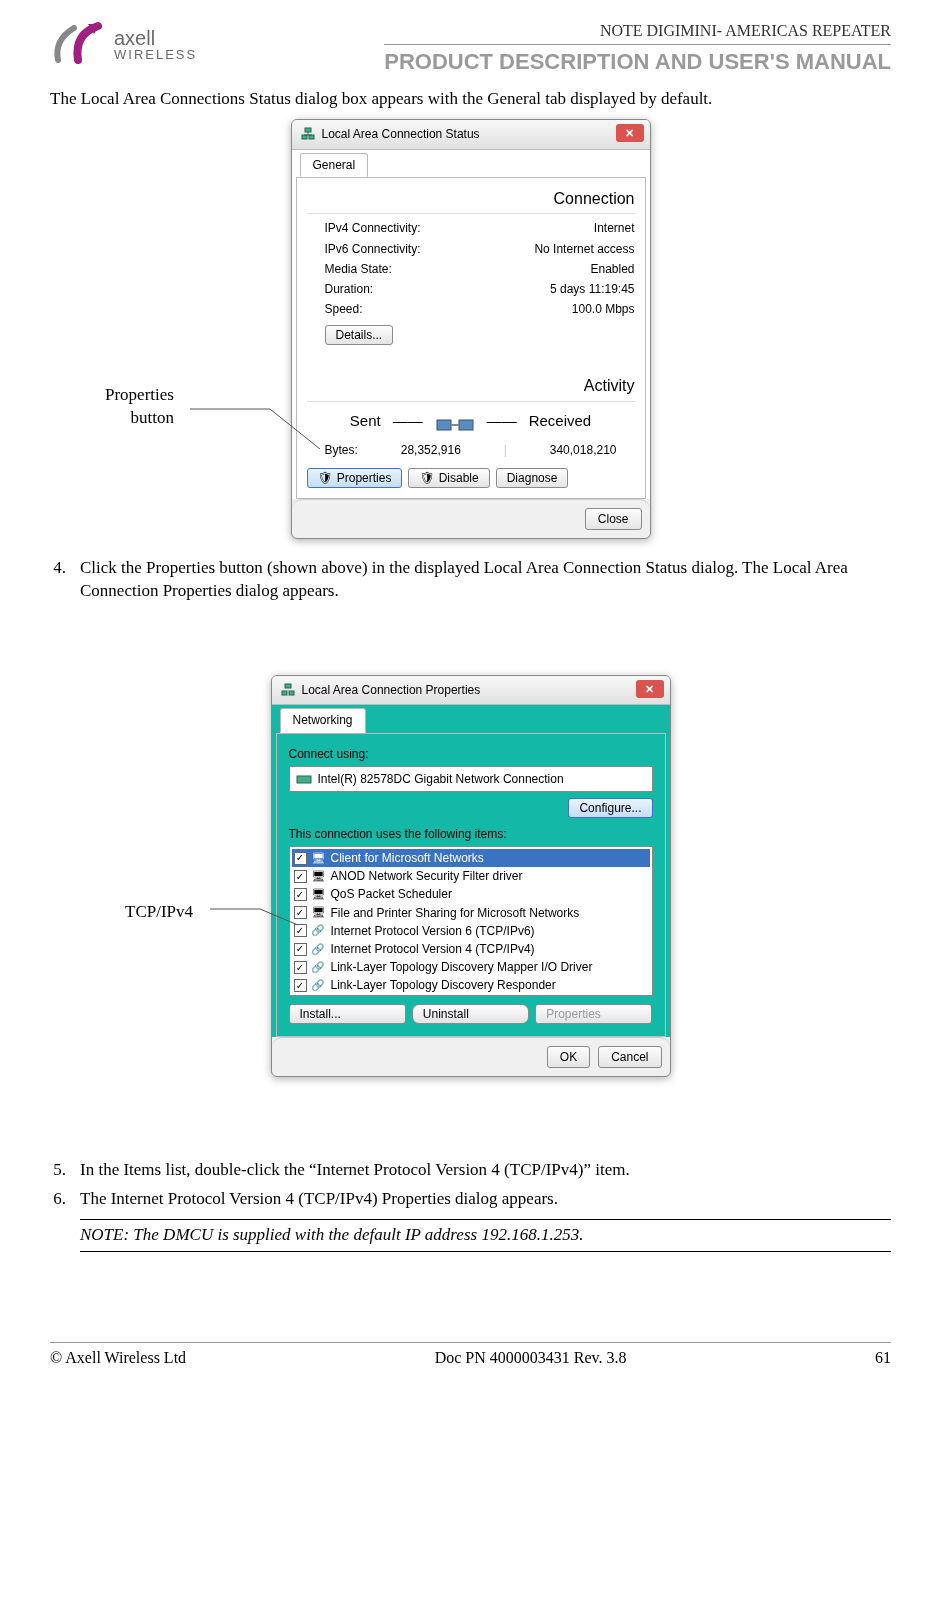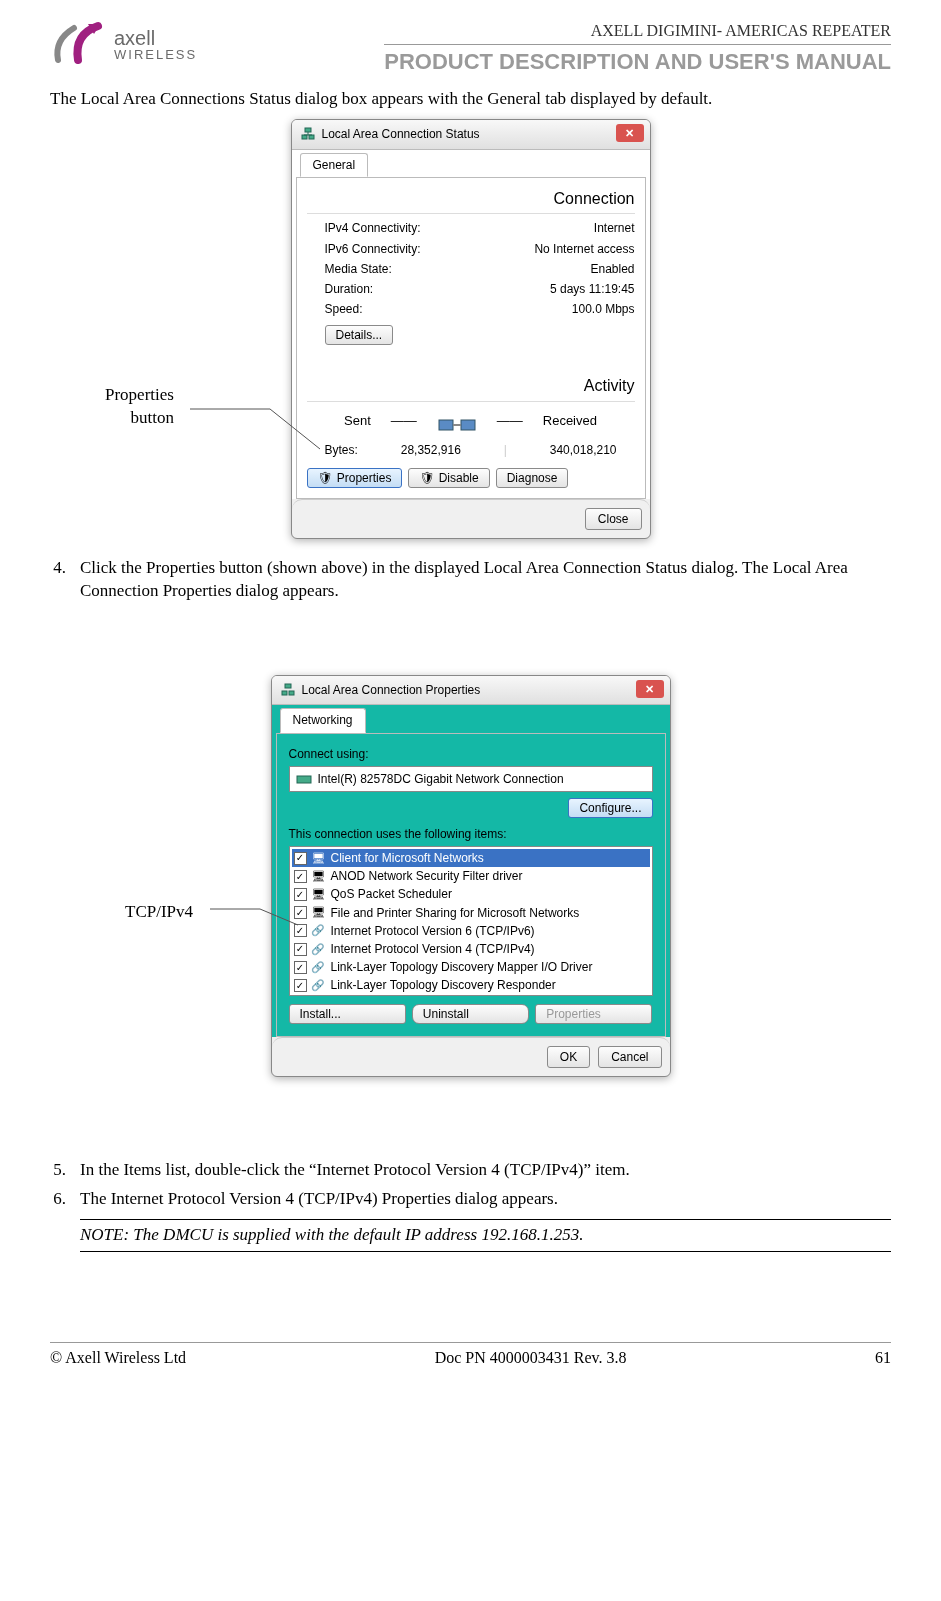--- a/index.html
+++ b/index.html
@@ -33,21 +33,21 @@
   .dlg-title .ico { width: 16px; height: 16px; display: inline-flex; align-items: center; justify-content: center; font-size: 12px; }
   .dlg-title .close { position: absolute; right: 6px; top: 4px; width: 28px; height: 18px; background: #d9534f; border-radius: 3px; color: #fff; font-size: 11px; display: flex; align-items: center; justify-content: center; font-weight: bold; }
   .tab { display: inline-block; background: #fff; border: 1px solid #bbb; border-bottom: 1px solid #fff; padding: 3px 12px; font-size: 12px; position: relative; top: -1px; left: 4px; border-radius: 3px 3px 0 0; }
   .grp { margin-bottom: 10px; }
   .grp-title { font-size: 16px; color: #000; margin-bottom: 4px; text-align: right; }
   .grp-box { border-top: 1px solid #ddd; padding-top: 4px; }
   .row { display: flex; justify-content: space-between; font-size: 12px; padding: 2px 0 2px 18px; }
   .btn { font-family: "Segoe UI", Tahoma, sans-serif; font-size: 12px; background: linear-gradient(#fdfdfd,#e4e4e4); border: 1px solid #8a8a8a; border-radius: 3px; padding: 3px 12px; display: inline-flex; align-items: center; gap: 4px; }
   .btn.small { padding: 2px 10px; }
   .btn-row { display: flex; gap: 6px; margin-top: 8px; }
-  .activity { display: flex; align-items: center; justify-content: center; gap: 20px; font-size: 13px; }
+  .activity { display: flex; align-items: center; justify-content: center; gap: 12px; font-size: 15px; }
   .activity-icon { width: 40px; height: 30px; display:flex; align-items:center; justify-content:center; }
   .bytes-row { display:flex; justify-content:space-between; font-size:12px; padding: 6px 18px 0 18px; }
   .dlg-footer { background: #f0f0f0; border-top: 1px solid #ccc; padding: 8px; display: flex; justify-content: flex-end; gap: 8px; border-radius: 10px; }
   .list-box { border: 1px solid #888; background: #fff; height: 150px; overflow: hidden; padding: 2px; }
   .list-row { display:flex; align-items:center; gap:4px; font-size:12px; padding:1px 2px; }
   .list-row.sel { background: #3a72c4; color:#fff; }
   .cb { width:13px; height:13px; border:1px solid #666; background:#fff; display:inline-flex; align-items:center; justify-content:center; font-size:10px; flex-shrink:0; }
   .cb::after { content:"✓"; color:#000; font-size:10px; }
   .li-ico { width:16px; height:14px; display:inline-flex; align-items:center; justify-content:center; font-size:11px; flex-shrink:0; }
   .adapter-box { border:1px solid #888; background:#fff; padding:4px 6px; display:flex; align-items:center; gap:6px; font-size:12px; margin-bottom:6px; }
@@ -66,21 +66,21 @@
       <path d="M8 40 Q 4 20 24 8" stroke="#888" stroke-width="6" fill="none" stroke-linecap="round"></path>
       <path d="M28 40 Q 24 14 48 6" stroke="#a02080" stroke-width="8" fill="none" stroke-linecap="round"></path>
       <path d="M38 4 L50 4 L44 14 Z" fill="#a02080"></path>
     </svg>
     <div class="logo-text">
       <div style="font-size:20px; color:#6a6a6a; letter-spacing:0;">axell</div>
       <div class="w">WIRELESS</div>
     </div>
   </div>
   <div class="header-right">
-    <div class="header-title1">AXELL DIGIMINI- AMERICAS REPEATER</div>
+    <div class="header-title1">NOTE DIGIMINI- AMERICAS REPEATER</div>
     <div class="header-title2">PRODUCT DESCRIPTION AND USER'S MANUAL</div>
   </div>
 </div>
 
 <p class="para">
   <span>The </span><span class="bold">Local Area Connections Status</span><span> dialog box appears with the General tab displayed by default.</span>
 </p>
 
 <div class="figure-wrap" style="height:400px;">
   <div class="callout" style="left:55px; top:255px;">

